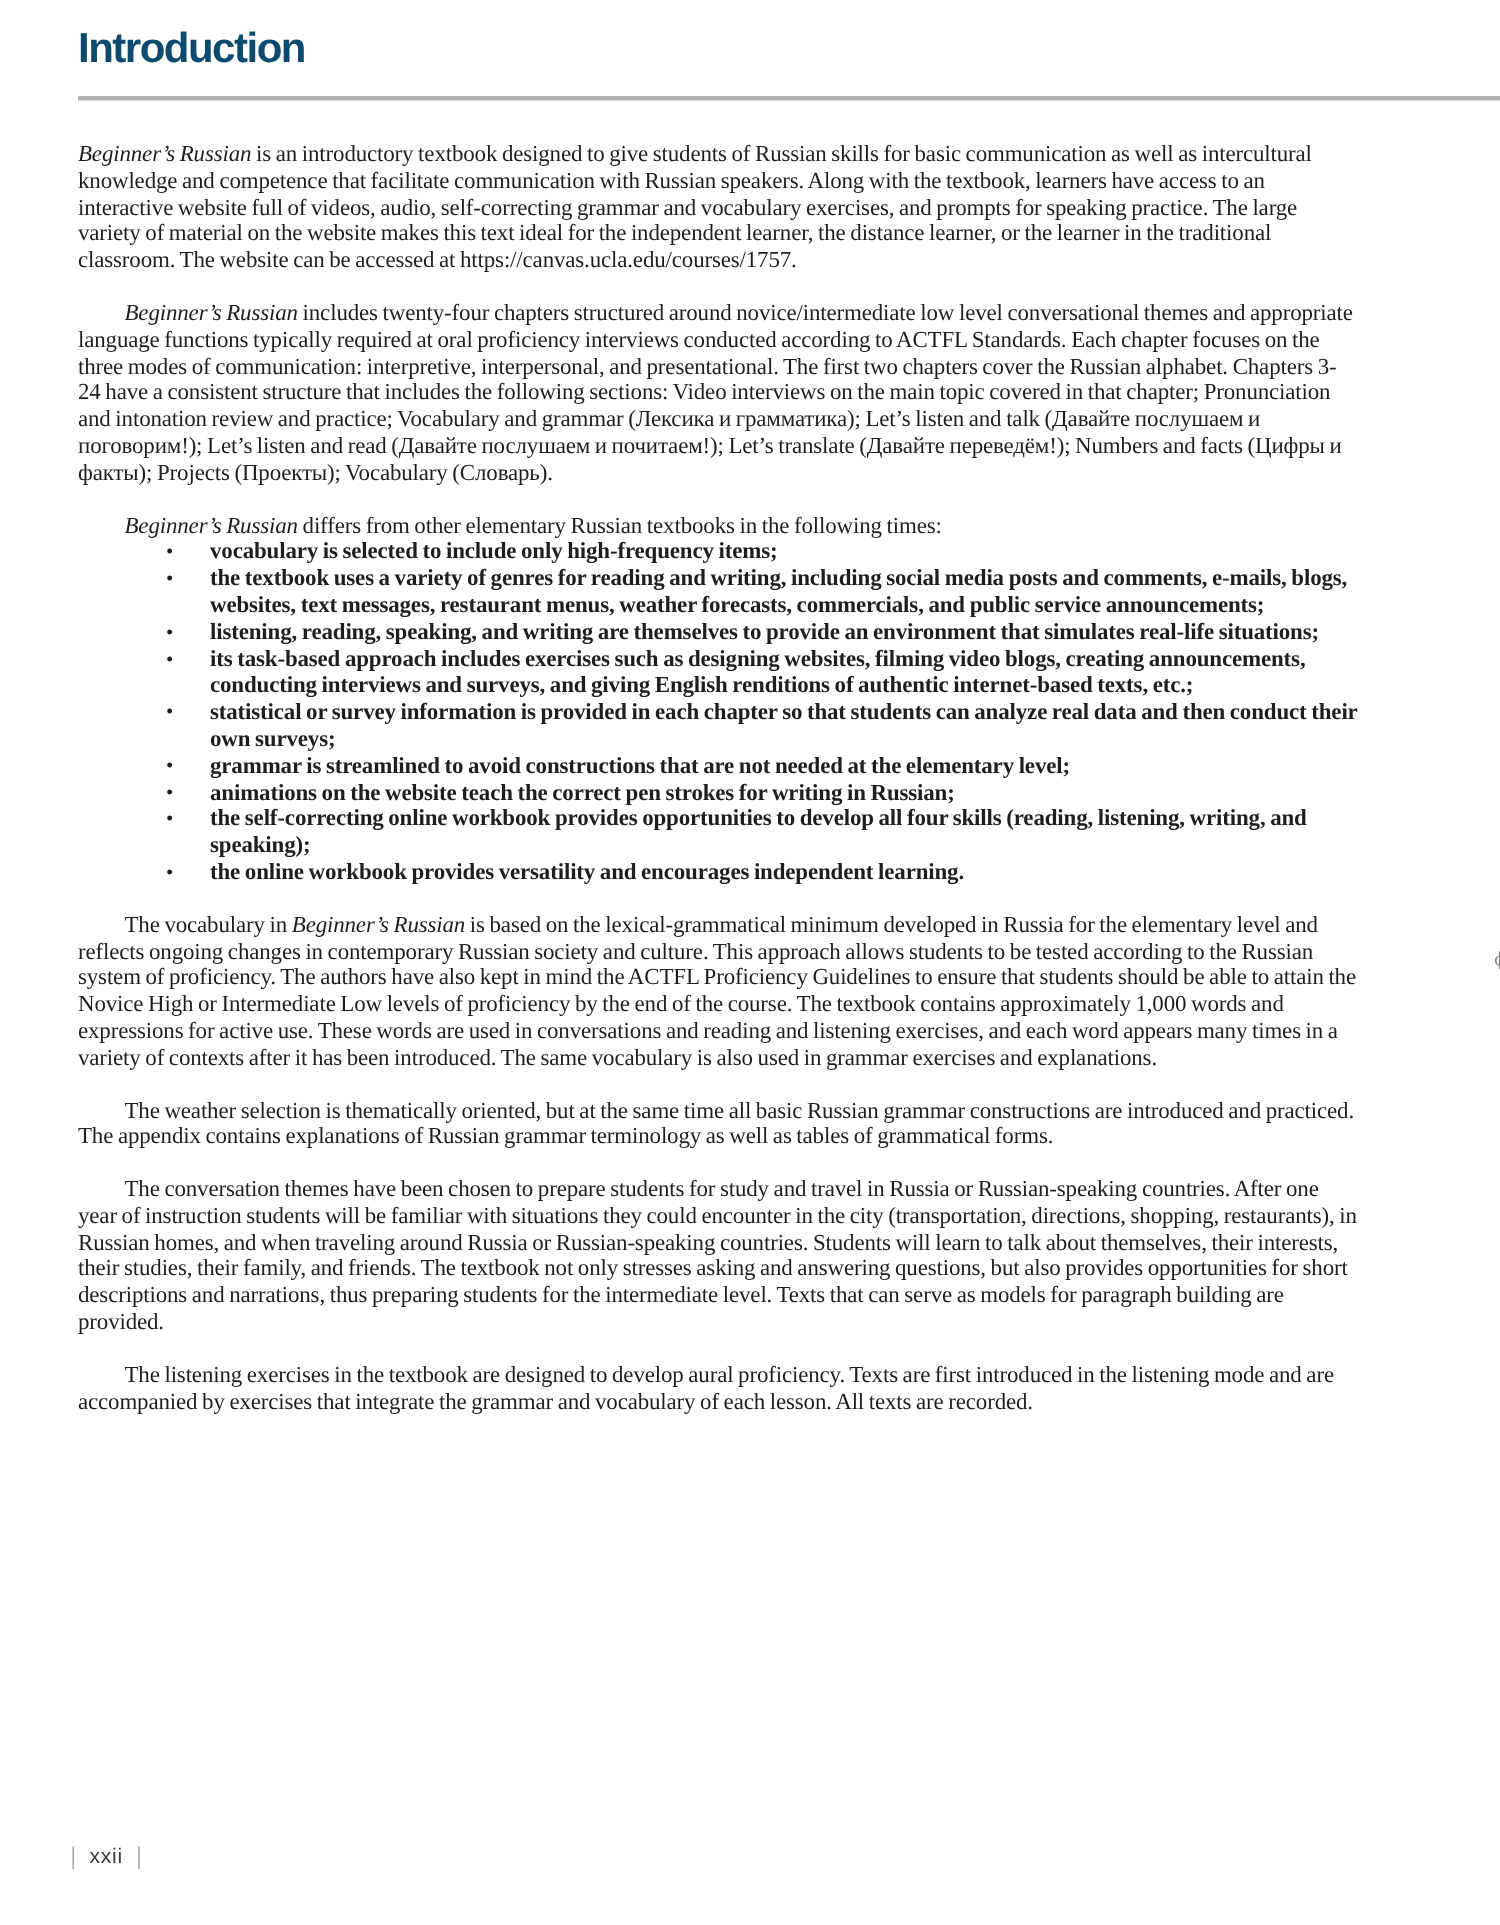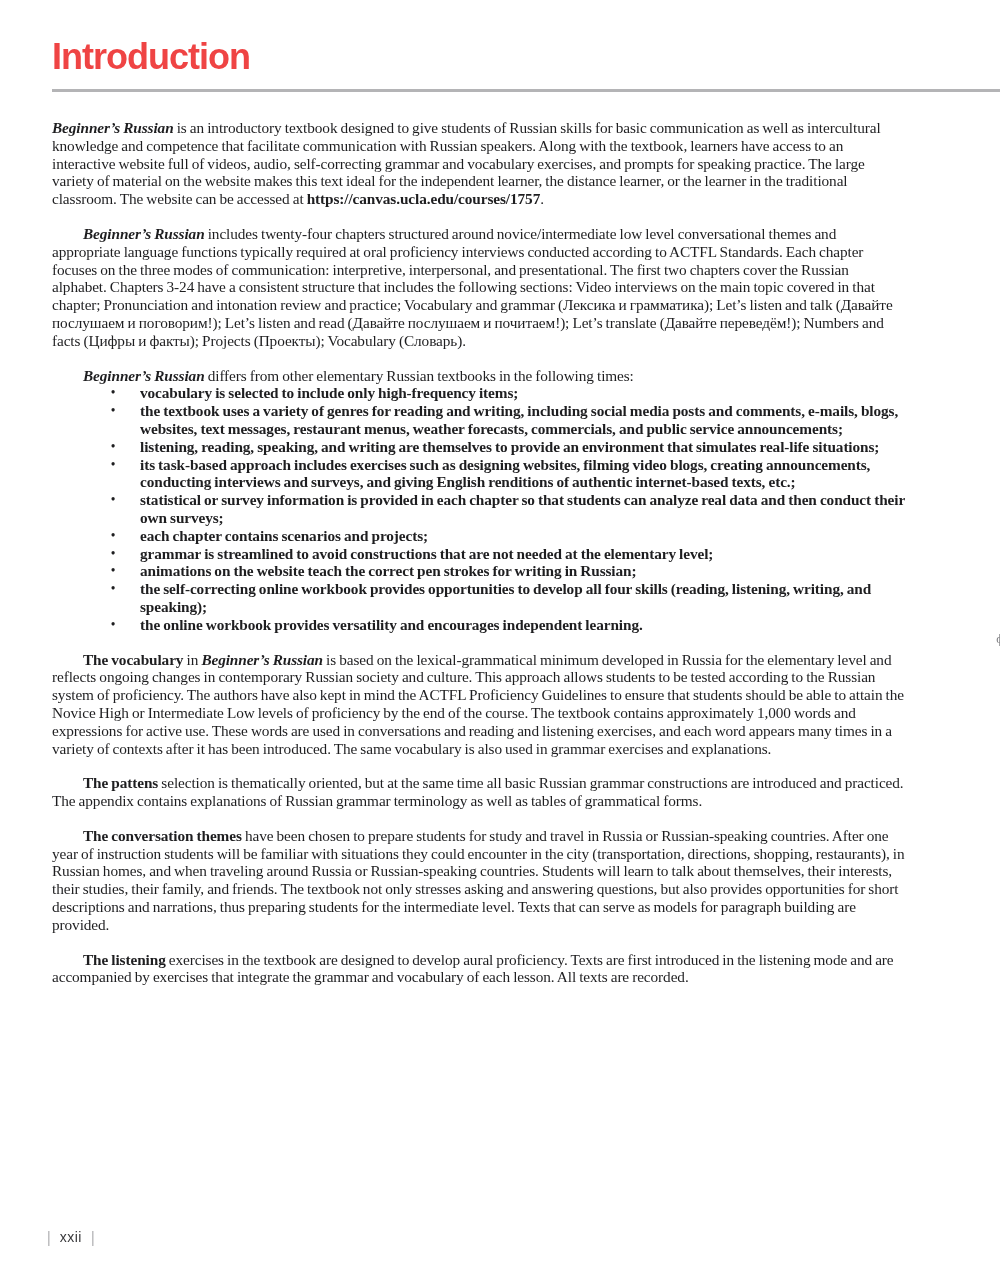--- a/index.html
+++ b/index.html
@@ -5,46 +5,46 @@
   html, body { margin: 0; padding: 0; background: #ffffff; }
   .page {
     position: relative;
     width: 1000px;
     height: 1283px;
     background: #ffffff;
     overflow: hidden;
     font-family: "Liberation Serif", serif;
   }
   .page-title {
-    margin: 38px 0 0 52px;
+    margin: 13px 0 0 52px;
     font-family: "Liberation Sans", sans-serif;
     font-weight: 700;
-    font-size: 36px;
+    font-size: 28px;
     line-height: 38px;
     letter-spacing: -1px;
-    color: #ef4444;
+    color: #0c4a6e;
   }
   .title-rule {
     margin: 13px 0 0 52px;
     height: 3px;
     background: #b4b4b6;
   }
   .body-content {
     margin: 27px 95px 0 52px;
     font-size: 15.3px;
     line-height: 17.8px;
     color: #1e1e20;
     letter-spacing: -0.1px;
     word-spacing: -0.6px;
   }
   .para { margin: 17px 0 0 0; }
   .para:first-child { margin-top: 0; }
   .para.indent { text-indent: 31px; }
-  .b  { font-weight: bold; }
-  .bi { font-weight: bold; font-style: italic; }
+  .b  { font-weight: normal; }
+  .bi { font-weight: normal; font-style: italic; }
   ul.bullets {
     margin: 0;
     padding: 0 0 0 88px;
     list-style: none;
     font-weight: bold;
   }
   ul.bullets li { position: relative; }
   ul.bullets li::before {
     content: "\2022";
     position: absolute;
@@ -83,28 +83,27 @@
   <div class="body-content">
       <p class="para"><span class="bi">Beginner’s Russian</span><span> is an introductory textbook designed to give students of Russian skills for basic communication as well as intercultural knowledge and competence that facilitate communication with Russian speakers. Along with the textbook, learners have access to an interactive website full of videos, audio, self-correcting grammar and vocabulary exercises, and prompts for speaking practice. The large variety of material on the website makes this text ideal for the independent learner, the distance learner, or the learner in the traditional classroom. The website can be accessed at </span><span class="b">https://canvas.ucla.edu/courses/1757</span><span>.</span></p>
       <p class="para indent"><span class="bi">Beginner’s Russian</span><span> includes twenty-four chapters structured around novice/intermediate low level conversational themes and appropriate language functions typically required at oral proficiency interviews conducted according to ACTFL Standards. Each chapter focuses on the three modes of communication: interpretive, interpersonal, and presentational. The first two chapters cover the Russian alphabet. Chapters 3-24 have a consistent structure that includes the following sections: Video interviews on the main topic covered in that chapter; Pronunciation and intonation review and practice; Vocabulary and grammar (Лексика и грамматика); Let’s listen and talk (Давайте послушаем и поговорим!); Let’s listen and read (Давайте послушаем и почитаем!); Let’s translate (Давайте переведём!); Numbers and facts (Цифры и факты); Projects (Проекты); Vocabulary (Словарь).</span></p>
       <p class="para indent"><span class="bi">Beginner’s Russian</span><span> differs from other elementary Russian textbooks in the following times:</span></p>
       <ul class="bullets">
         <li>vocabulary is selected to include only high-frequency items;</li>
         <li>the textbook uses a variety of genres for reading and writing, including social media posts and comments, e-mails, blogs, websites, text messages, restaurant menus, weather forecasts, commercials, and public service announcements;</li>
         <li>listening, reading, speaking, and writing are themselves to provide an environment that simulates real-life situations;</li>
         <li>its task-based approach includes exercises such as designing websites, filming video blogs, creating announcements, conducting interviews and surveys, and giving English renditions of authentic internet-based texts, etc.;</li>
         <li>statistical or survey information is provided in each chapter so that students can analyze real data and then conduct their own surveys;</li>
-        <li>each chapter contains scenarios and projects;</li>
         <li>grammar is streamlined to avoid constructions that are not needed at the elementary level;</li>
         <li>animations on the website teach the correct pen strokes for writing in Russian;</li>
         <li>the self-correcting online workbook provides opportunities to develop all four skills (reading, listening, writing, and speaking);</li>
         <li>the online workbook provides versatility and encourages independent learning.</li>
       </ul>
       <p class="para indent"><span class="b">The vocabulary</span><span> in </span><span class="bi">Beginner’s Russian</span><span> is based on the lexical-grammatical minimum developed in Russia for the elementary level and reflects ongoing changes in contemporary Russian society and culture. This approach allows students to be tested according to the Russian system of proficiency. The authors have also kept in mind the ACTFL Proficiency Guidelines to ensure that students should be able to attain the Novice High or Intermediate Low levels of proficiency by the end of the course. The textbook contains approximately 1,000 words and expressions for active use. These words are used in conversations and reading and listening exercises, and each word appears many times in a variety of contexts after it has been introduced. The same vocabulary is also used in grammar exercises and explanations.</span></p>
-      <p class="para indent"><span class="b">The pattens</span><span> selection is thematically oriented, but at the same time all basic Russian grammar constructions are introduced and practiced. The appendix contains explanations of Russian grammar terminology as well as tables of grammatical forms.</span></p>
+      <p class="para indent"><span class="b">The weather</span><span> selection is thematically oriented, but at the same time all basic Russian grammar constructions are introduced and practiced. The appendix contains explanations of Russian grammar terminology as well as tables of grammatical forms.</span></p>
       <p class="para indent"><span class="b">The conversation themes</span><span> have been chosen to prepare students for study and travel in Russia or Russian-speaking countries. After one year of instruction students will be familiar with situations they could encounter in the city (transportation, directions, shopping, restaurants), in Russian homes, and when traveling around Russia or Russian-speaking countries. Students will learn to talk about themselves, their interests, their studies, their family, and friends. The textbook not only stresses asking and answering questions, but also provides opportunities for short descriptions and narrations, thus preparing students for the intermediate level. Texts that can serve as models for paragraph building are provided.</span></p>
       <p class="para indent"><span class="b">The listening</span><span> exercises in the textbook are designed to develop aural proficiency. Texts are first introduced in the listening mode and are accompanied by exercises that integrate the grammar and vocabulary of each lesson. All texts are recorded.</span></p>
     </div>
   <div class="page-footer">
     <span class="bar">|</span>
     <span class="num">xxii</span>
     <span class="bar">|</span>
   </div>
   <span class="edge-artifact">ϕ</span>
 </div>

